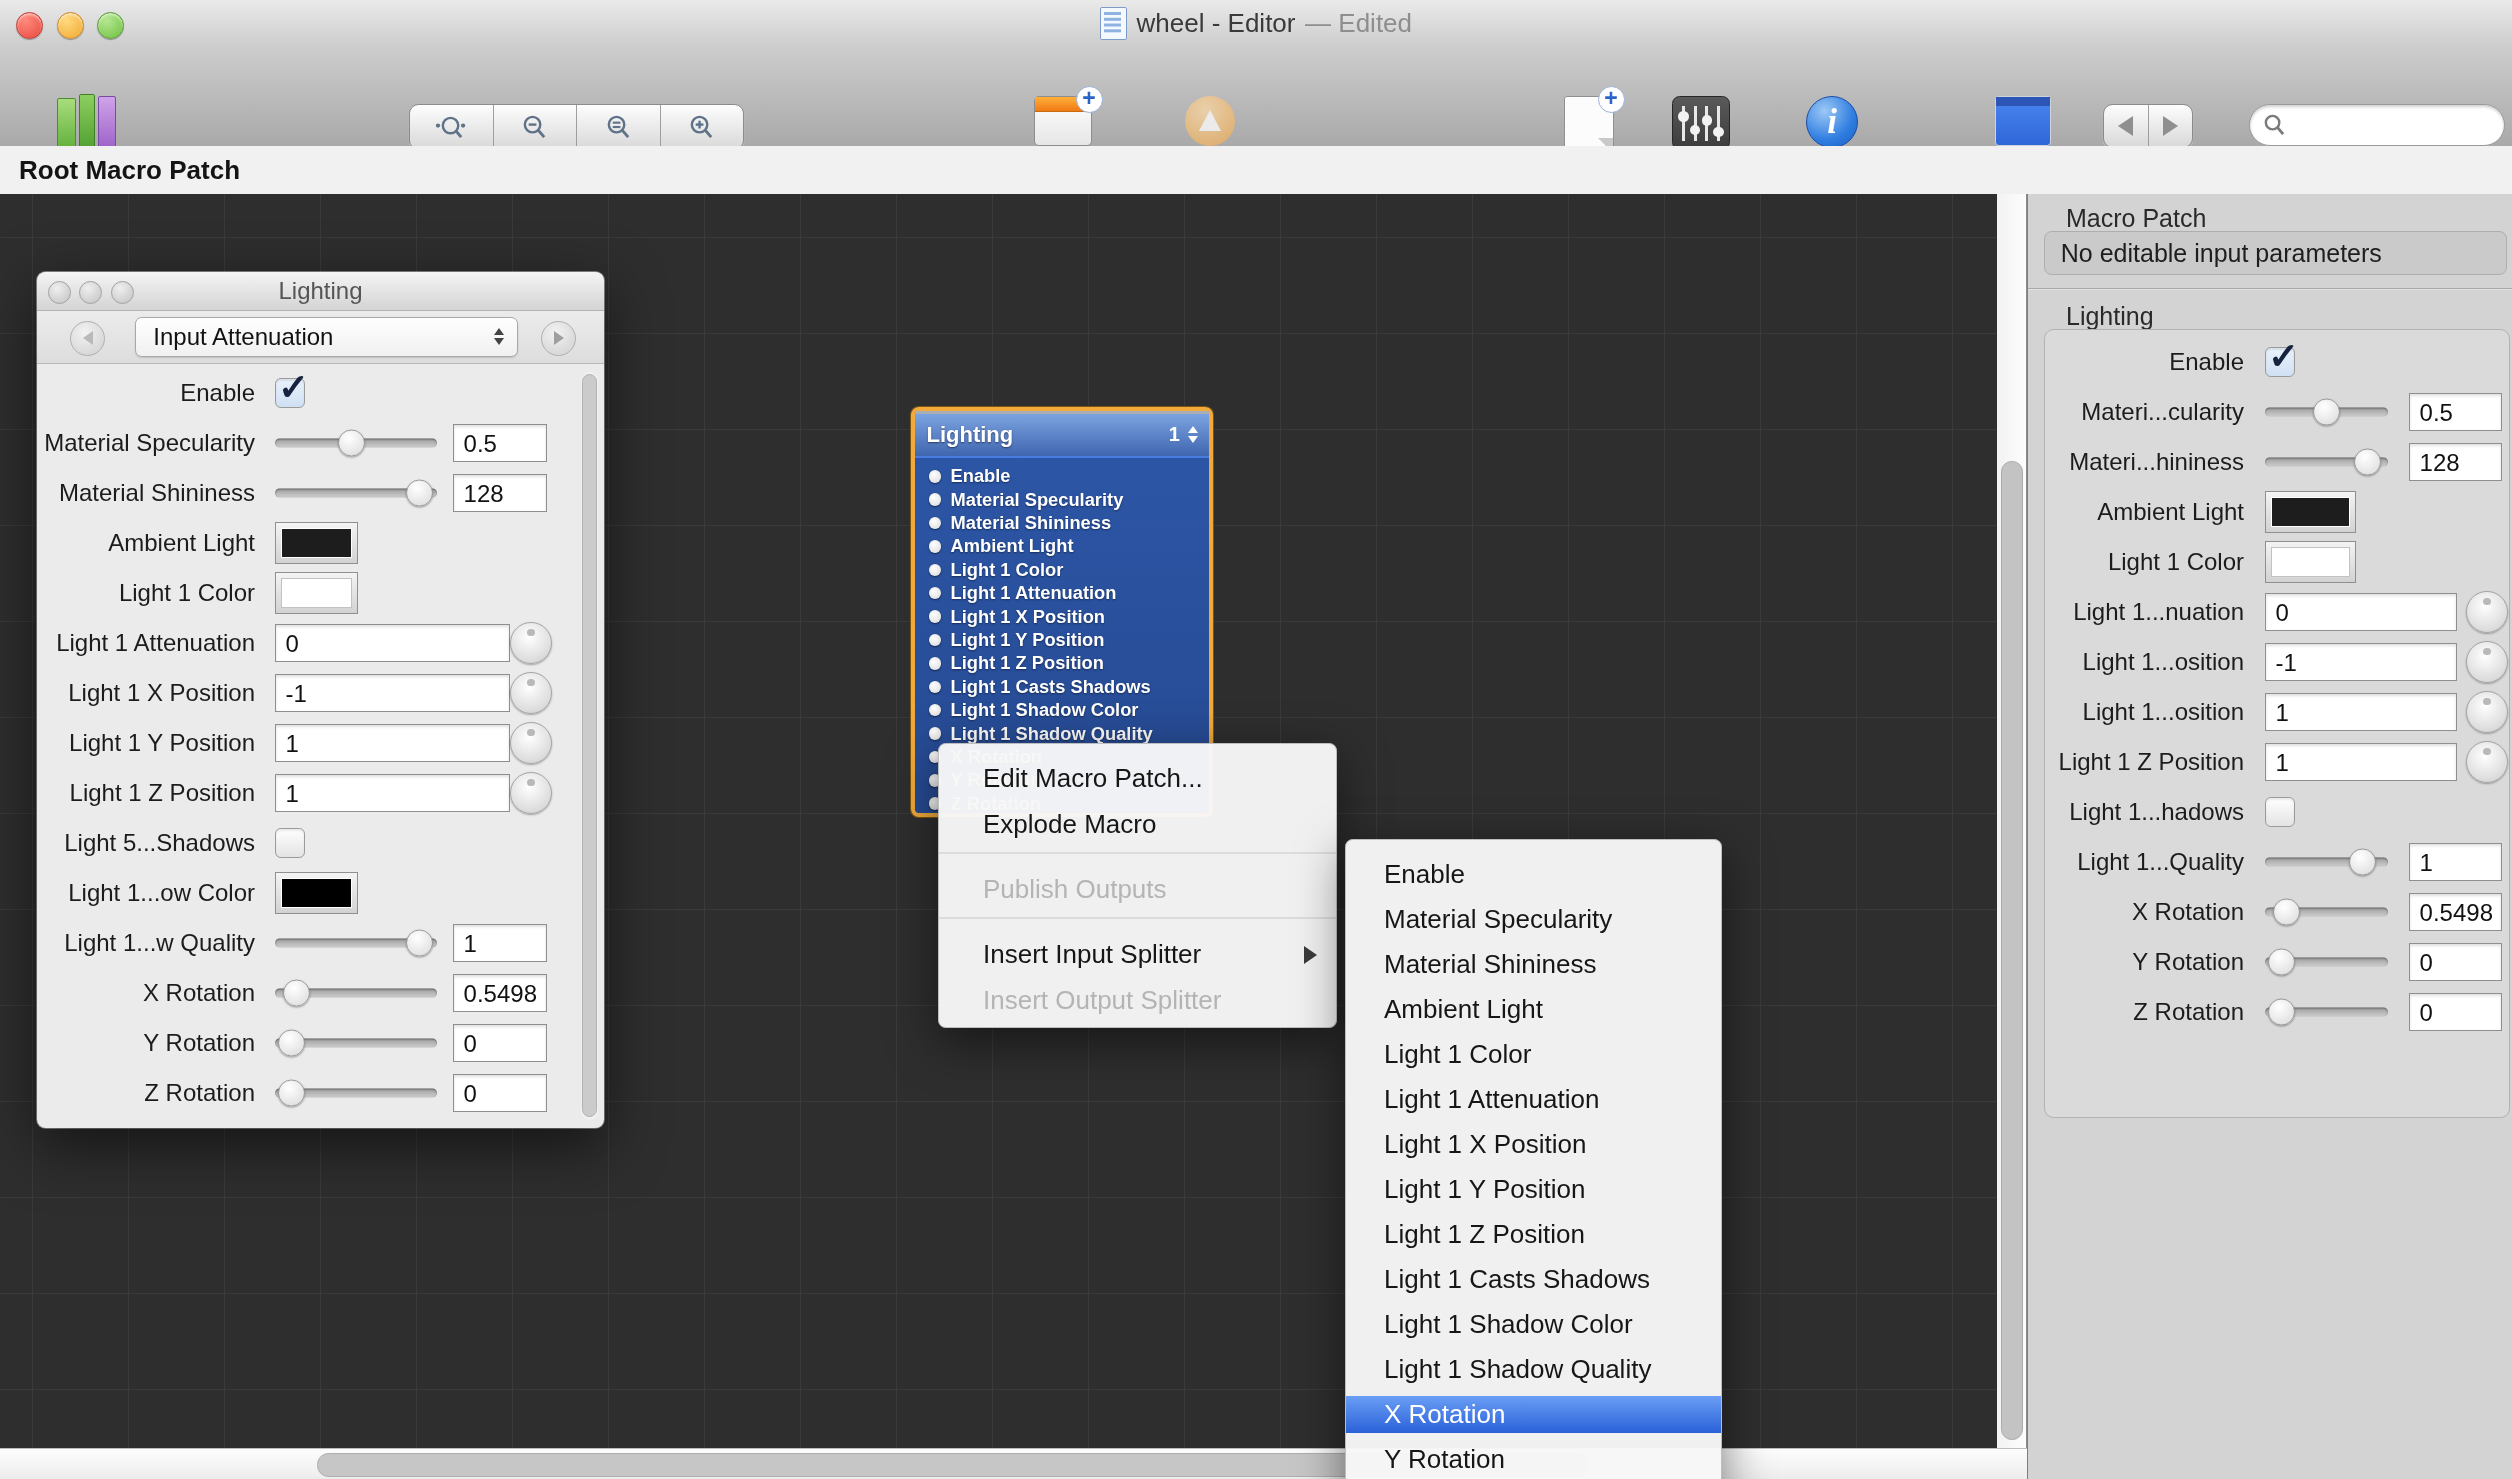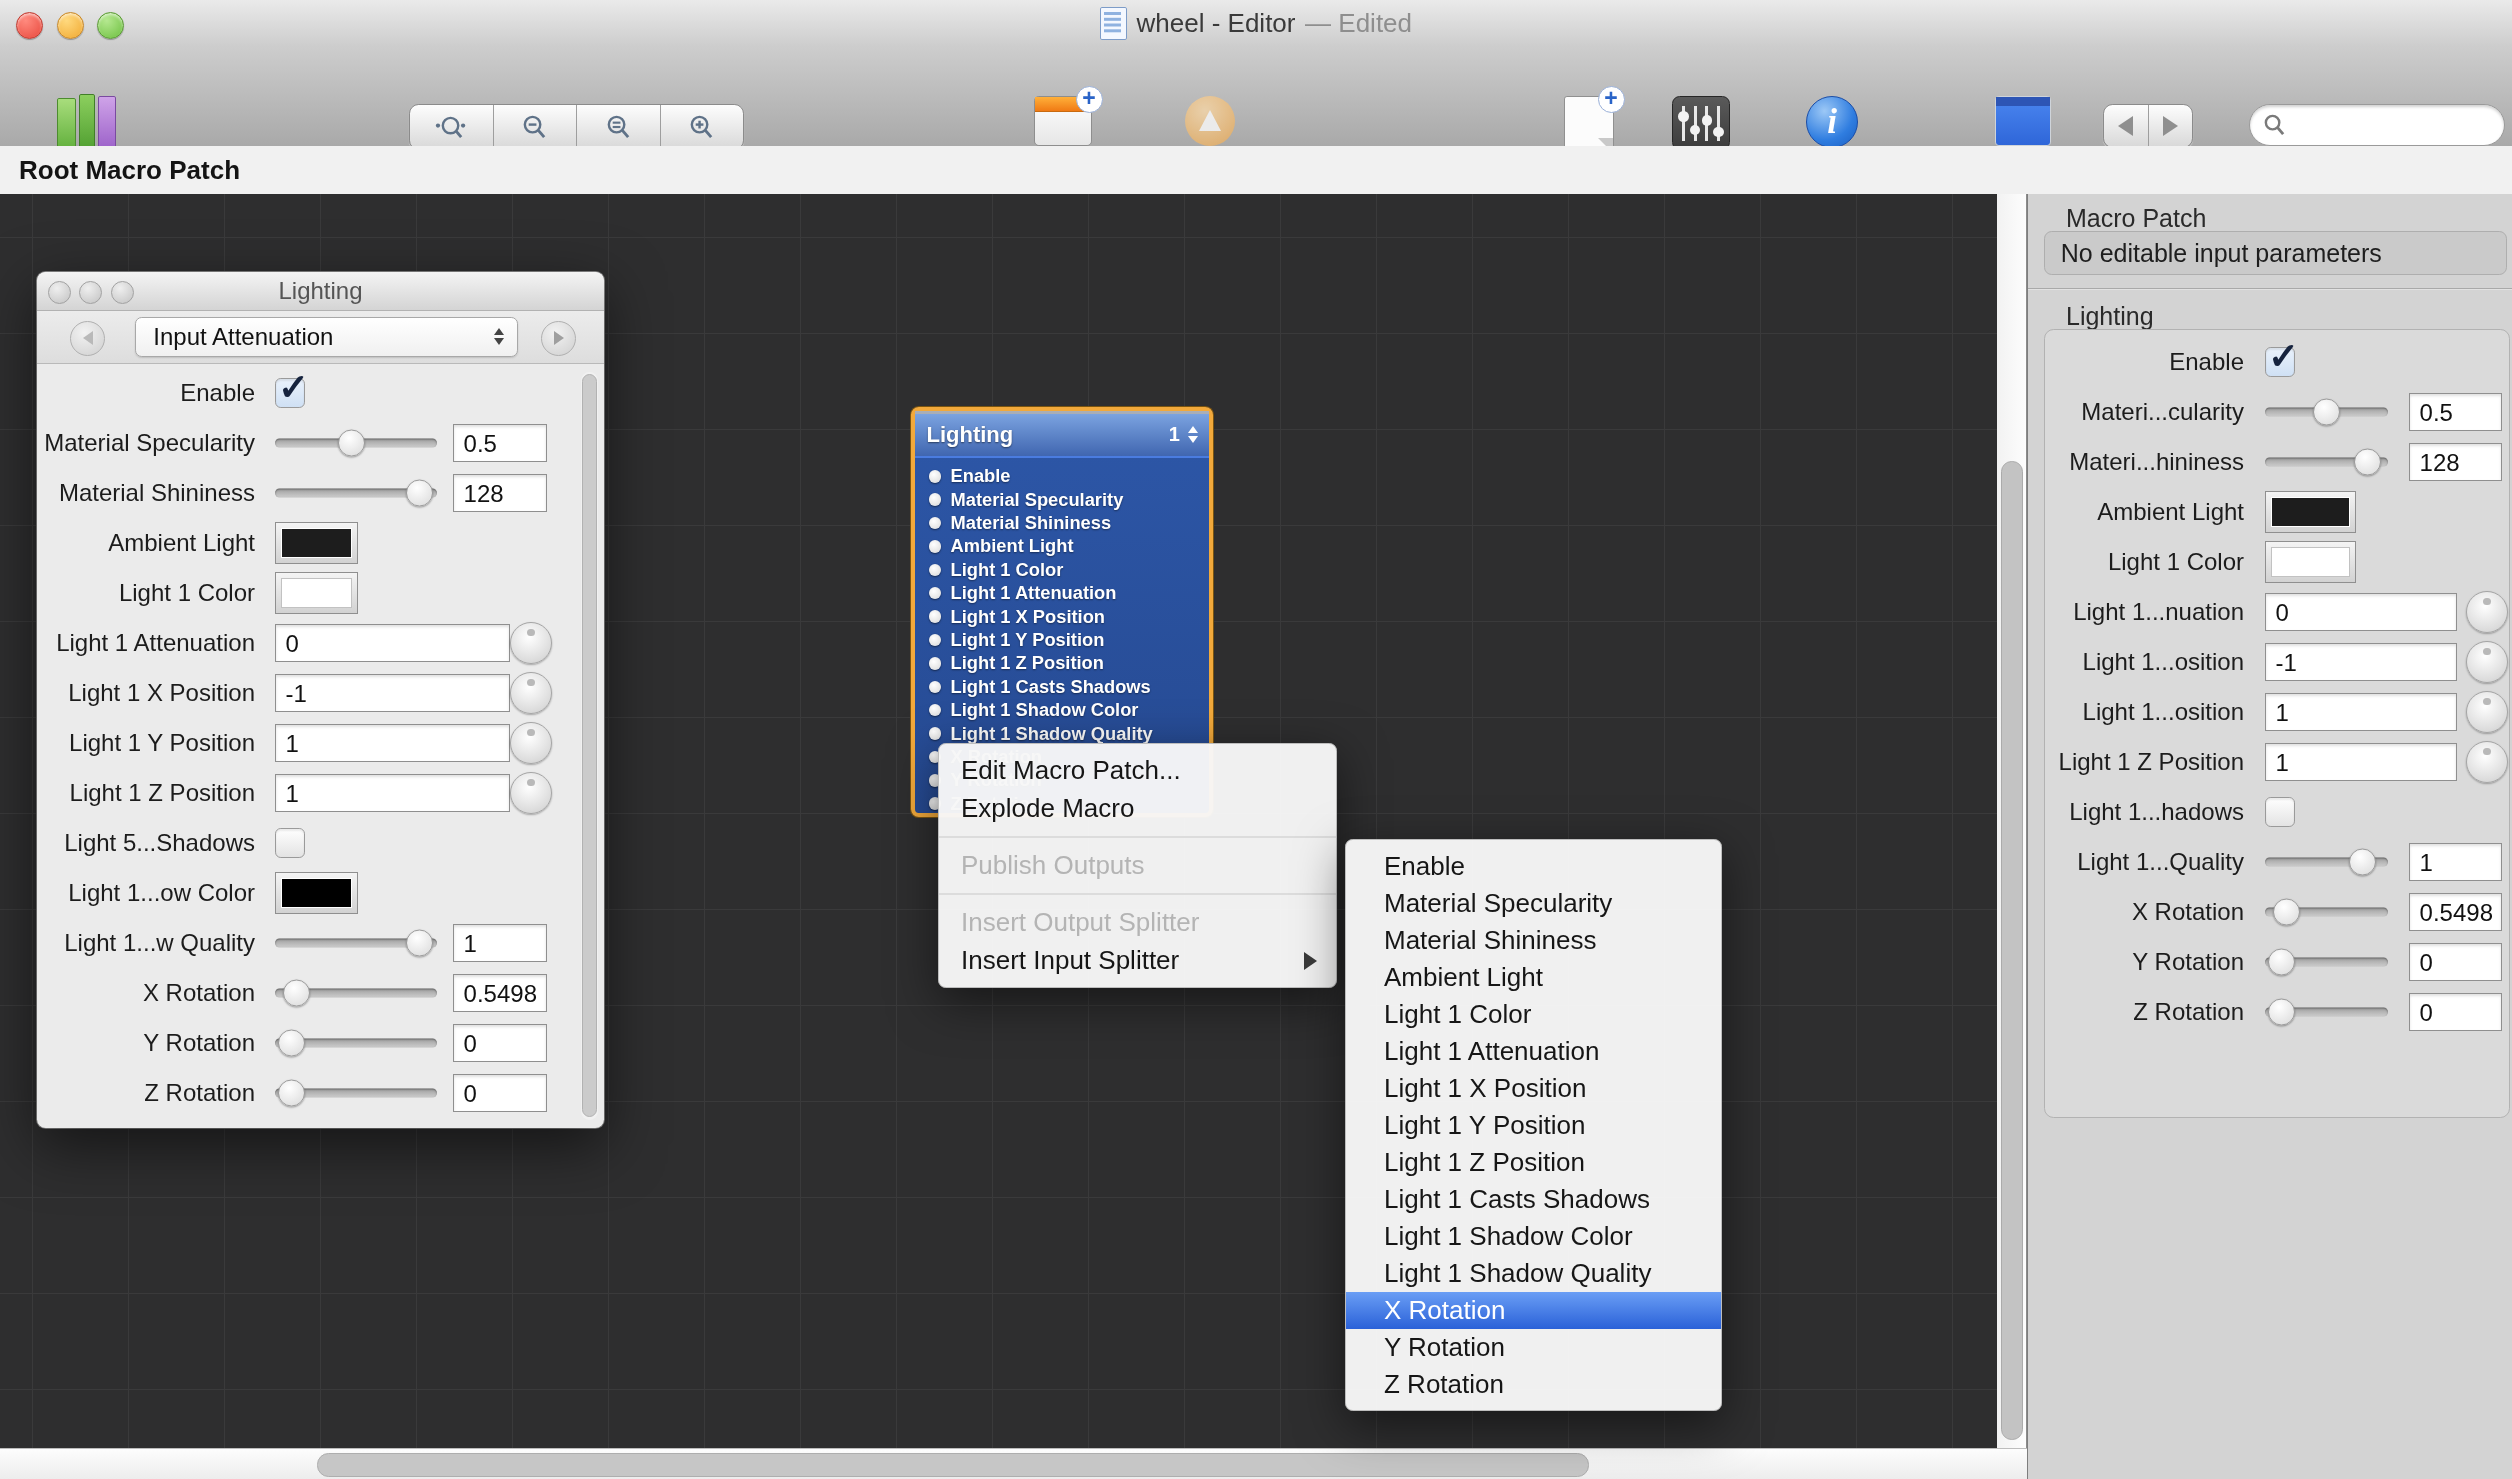--- a/index.html
+++ b/index.html
@@ -114,21 +114,21 @@
   #sb-header{position:absolute;left:38px;top:9.6px;font-size:25px;color:#2a2a2a;}
   #sb-empty{position:absolute;left:16.4px;top:37px;width:463px;height:44px;border-radius:7.7px;background:#cacaca;border:1px solid #aeaeae;box-sizing:border-box;display:flex;align-items:center;}
   #sb-empty span{margin-left:15.4px;font-size:25px;color:#1e1e1e;}
   #sb-divider{position:absolute;left:0;top:94px;width:100%;height:1px;background:#a9a9a9;box-shadow:0 1px 0 #e2e2e2;}
   #sb-section{position:absolute;left:38px;top:108px;font-size:25px;color:#2a2a2a;}
   #sb-box{position:absolute;left:16.4px;top:135px;width:466px;height:789px;border-radius:9.6px;background:#dadada;border:1px solid #b2b2b2;box-sizing:border-box;}
   
   .menu{position:absolute;background:rgba(247,247,247,.97);border:1px solid #bdbdbd;border-radius:7.7px;box-shadow:0 13.5px 48px rgba(0,0,0,.5);padding:7.7px 0;box-sizing:border-box;}
   #ctxmenu{left:938px;top:743px;width:399px;}
   #submenu{left:1345px;top:839px;width:377px;}
-  .mitem{height:38px;display:flex;align-items:center;padding:0 19px 0 22px;font-size:26px;color:#161616;position:relative;}
+  .mitem{height:38px;display:flex;align-items:center;padding:0 19px 0 44px;font-size:26px;color:#161616;position:relative;margin-top:8px;}
   #submenu .mitem{height:37px;padding-left:38px;}
   .mitem.hl{background:linear-gradient(#6a9ef5,#2a61d8);color:#fff;}
   .mitem.dis{color:#b4b4b4;}
   .mitem .mlabel{flex:1;white-space:nowrap;}
   .marrow{width:0;height:0;border-top:9.6px solid transparent;border-bottom:9.6px solid transparent;border-left:13.5px solid #3a3a3a;}
   .mitem.hl .marrow{border-left-color:#fff;}
   .msep{height:19px;position:relative;}
   .msep:after{content:"";position:absolute;left:0;right:0;top:8.7px;height:1.9px;background:#dcdcdc;}
   
   .zsvg{display:block;}
@@ -587,27 +587,27 @@
         <span class="mlabel">Edit Macro Patch...</span>
       </div>
       <div class="mitem">
         <span class="mlabel">Explode Macro</span>
       </div>
       <div class="msep"></div>
       <div class="mitem dis">
         <span class="mlabel">Publish Outputs</span>
       </div>
       <div class="msep"></div>
+      <div class="mitem">
+        <span class="mlabel">Insert Input Splitter</span>
+        <span class="marrow"></span>
+      </div>
       <div class="mitem dis">
         <span class="mlabel">Insert Output Splitter</span>
       </div>
-      <div class="mitem">
-        <span class="mlabel">Insert Input Splitter</span>
-        <span class="marrow"></span>
-      </div>
     </div>
 
   <div id="submenu" class="menu">
       <div class="mitem">
         <span class="mlabel">Enable</span>
       </div>
       <div class="mitem">
         <span class="mlabel">Material Specularity</span>
       </div>
       <div class="mitem">

